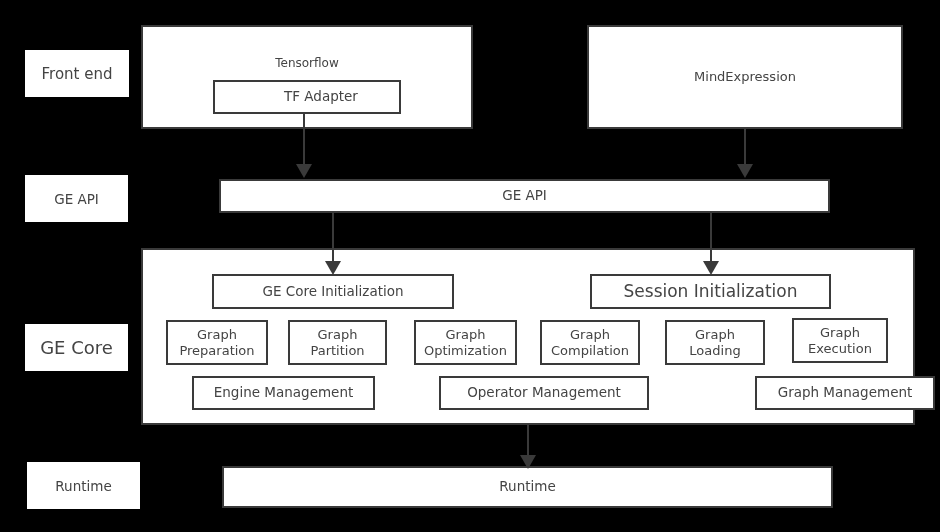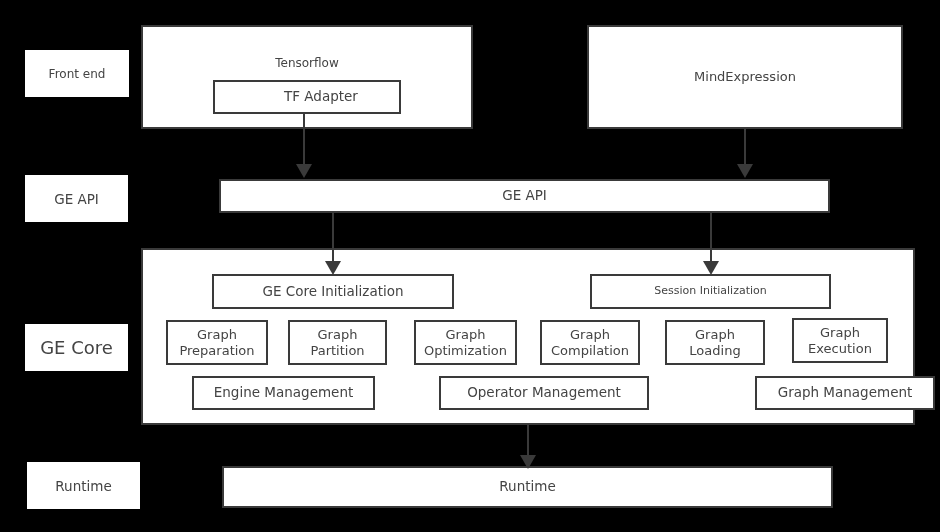--- a/index.html
+++ b/index.html
@@ -37,21 +37,21 @@
     background: #ffffff;
     border: none;
     display: flex;
     align-items: center;
     justify-content: center;
     text-align: center;
     color: #444444;
   }
 
   
-  #stage-front-end { left: 25px;  top: 50px;  width: 104px; height: 47px; font-size: 12px; }
+  #stage-front-end { left: 25px;  top: 50px;  width: 104px; height: 47px; font-size: 15px; }
   #stage-ge-api    { left: 25px;  top: 175px; width: 103px; height: 47px; font-size: 13.5px; }
   #stage-ge-core   { left: 25px;  top: 324px; width: 103px; height: 47px; font-size: 18px; }
   #stage-runtime   { left: 27px;  top: 462px; width: 113px; height: 47px; font-size: 13.5px; }
 
   
   #box-tensorflow {
     left: 141px; top: 25px; width: 332px; height: 104px;
     align-items: flex-start; justify-content: center;
     font-size: 12px; padding-top: 29px;
   }
@@ -67,21 +67,21 @@
     left: 219px; top: 179px; width: 611px; height: 34px; font-size: 13.5px;
   }
 
   
   #box-ge-core-container {
     left: 141px; top: 248px; width: 774px; height: 177px;
     display: block;
   }
 
   #box-ge-core-init   { left: 212px; top: 274px; width: 242px; height: 35px; font-size: 13.5px; }
-  #box-session-init   { left: 590px; top: 274px; width: 241px; height: 35px; font-size: 11px; }
+  #box-session-init   { left: 590px; top: 274px; width: 241px; height: 35px; font-size: 17px; }
 
   .unit { font-size: 13px; }
   #box-graph-preparation  { left: 166px; top: 320px; width: 102px; height: 45px; }
   #box-graph-partition    { left: 288px; top: 320px; width: 99px;  height: 45px; }
   #box-graph-optimization { left: 414px; top: 320px; width: 103px; height: 45px; }
   #box-graph-compilation  { left: 540px; top: 320px; width: 100px; height: 45px; }
   #box-graph-loading      { left: 665px; top: 320px; width: 100px; height: 45px; }
   #box-graph-execution    { left: 792px; top: 318px; width: 96px;  height: 45px; }
 
   .mgmt { font-size: 13.5px; }

